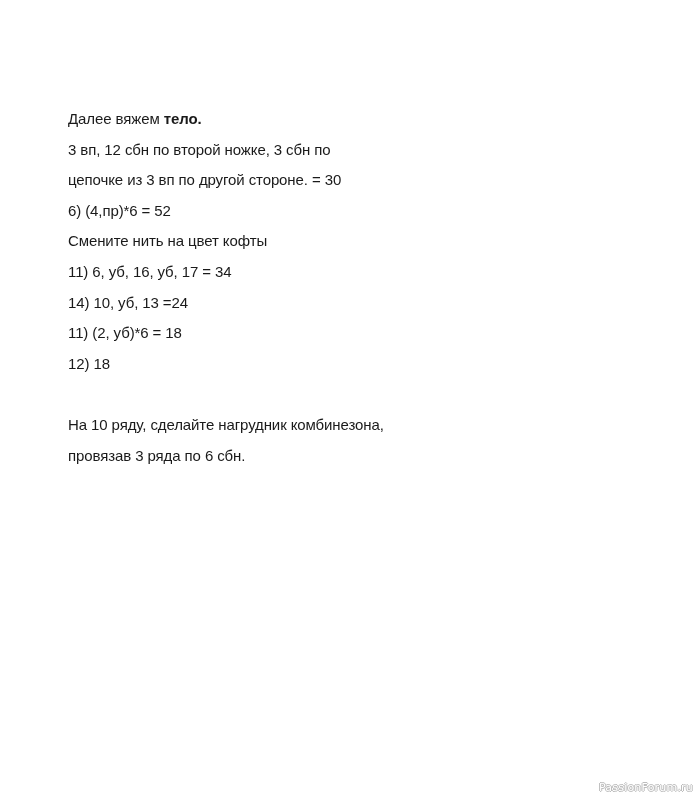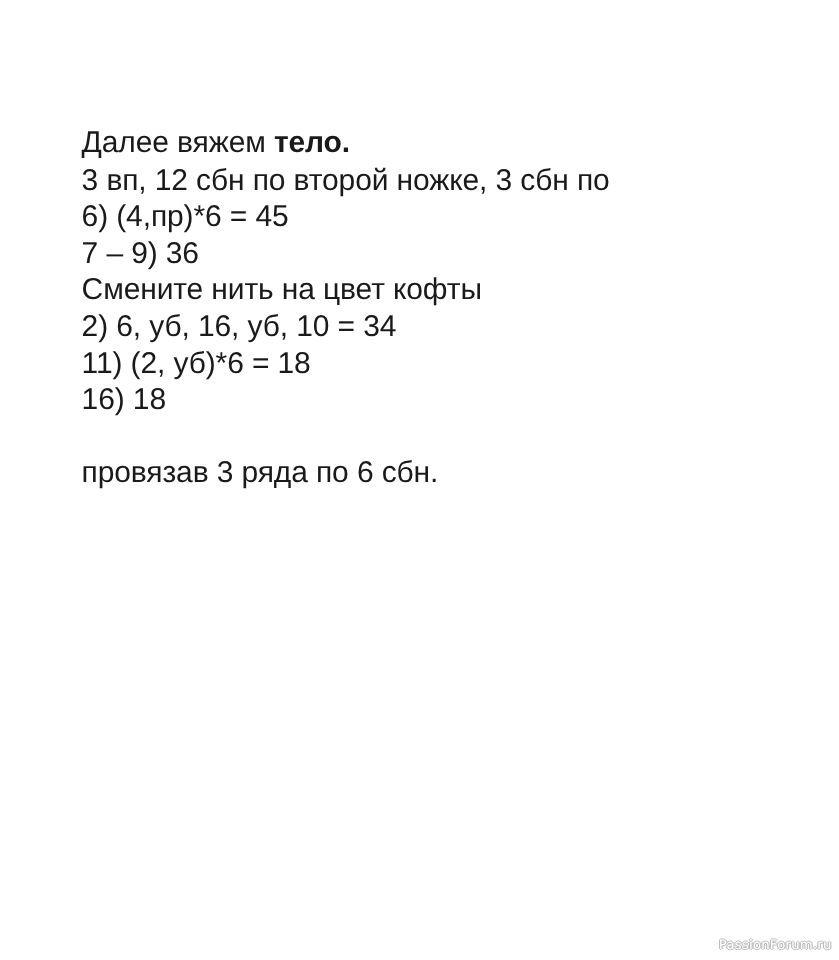--- a/index.html
+++ b/index.html
@@ -13,21 +13,21 @@
       position: relative;
       overflow: hidden;
       font-family: "Liberation Sans", "DejaVu Sans", sans-serif;
       color: #1a1a1a;
     }
     .doc {
       position: absolute;
       left: 68px;
       top: 104px;
       width: 620px;
-      font-size: 25px;
+      font-size: 15px;
       line-height: 30.6px;
       letter-spacing: -0.1px;
     }
     .line {
       display: block;
       white-space: nowrap;
       height: 30.6px;
     }
     .blank {
       display: block;
@@ -47,25 +47,27 @@
       letter-spacing: 0.2px;
     }
   </style>
 </head>
 <body>
 
 <div class="doc">
   <span class="line"><span>Далее вяжем </span><span class="bold">тело.</span></span>
 
   <span class="line">3 вп, 12 сбн по второй ножке, 3 сбн по</span>
-  <span class="line">6) (4,пр)*6 = 45</span>
-  <span class="line">7 – 9) 36</span>
+  <span class="line">цепочке из 3 вп по другой стороне. = 30</span>
+  <span class="line">6) (4,пр)*6 = 52</span>
   <span class="line">Смените нить на цвет кофты</span>
-  <span class="line">2) 6, уб, 16, уб, 10 = 34</span>
+  <span class="line">11) 6, уб, 16, уб, 17 = 34</span>
+  <span class="line">14) 10, уб, 13 =24</span>
   <span class="line">11) (2, уб)*6 = 18</span>
-  <span class="line">16) 18</span>
+  <span class="line">12) 18</span>
 
   <span class="blank"></span>
 
+  <span class="line">На 10 ряду, сделайте нагрудник комбинезона,</span>
   <span class="line">провязав 3 ряда по 6 сбн.</span>
 </div>
 
 <div class="watermark">PassionForum.ru</div>
 
 </body></html>

